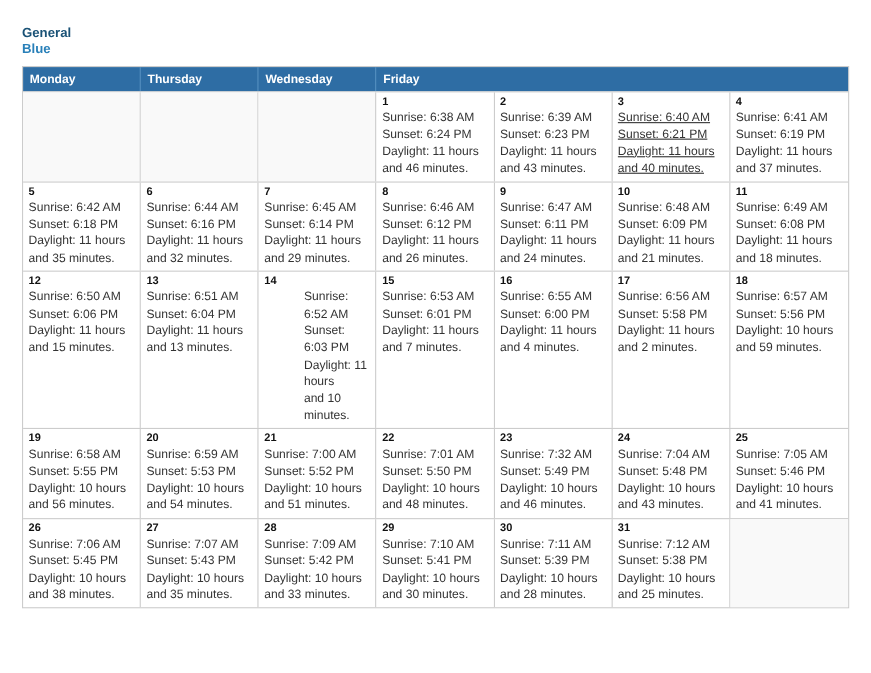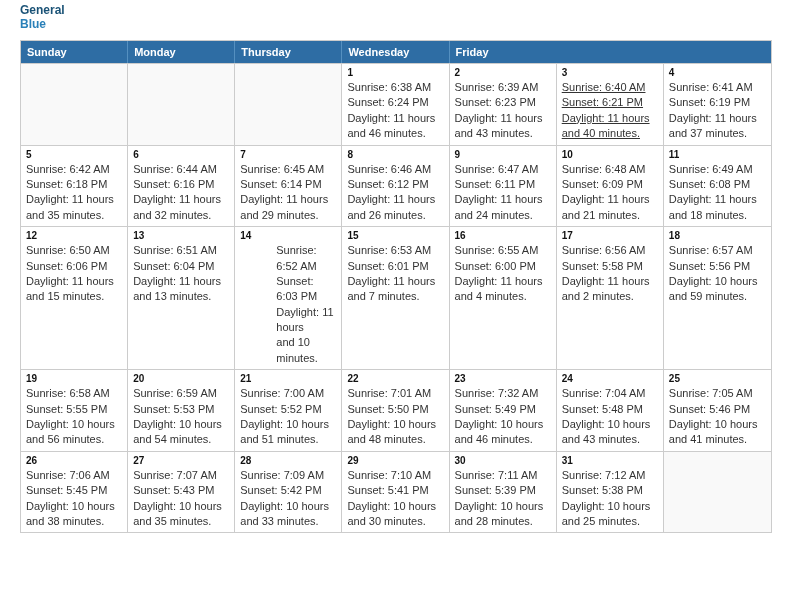--- a/index.html
+++ b/index.html
@@ -6,21 +6,21 @@
     body {
       font-family: Arial, sans-serif;
       background: #fff;
       width: 792px;
       height: 612px;
       overflow: hidden;
     }
     .page {
       width: 792px;
       height: 524px;
-      padding: 0 20px 10px 20px;
+      padding: 20px 20px 10px 20px;
       display: flex;
       flex-direction: column;
     }
     .header {
       display: flex;
       justify-content: space-between;
       align-items: flex-start;
       margin-bottom: 8px;
     }
     .logo {
@@ -106,21 +106,20 @@
         </svg>
       </div>
     <div class="title-block">
       <div class="month-title"></div>
       <div class="subtitle"></div>
     </div>
   </div>
 
   <div class="calendar">
     <div class="cal-header-row">
-    <div class="cal-header-cell">Sunday</div>
         <div class="cal-header-cell">Monday</div>
         <div class="cal-header-cell">Thursday</div>
         <div class="cal-header-cell">Wednesday</div>
         <div class="cal-header-cell">Friday</div>
       </div>
     <div class="cal-body">
     <div class="cal-row">
           <div class="cal-cell empty"></div>
           <div class="cal-cell empty"></div>
           <div class="cal-cell empty"></div>

